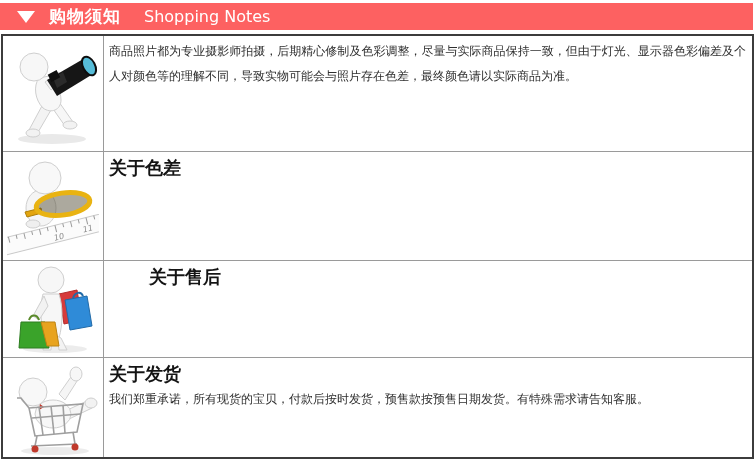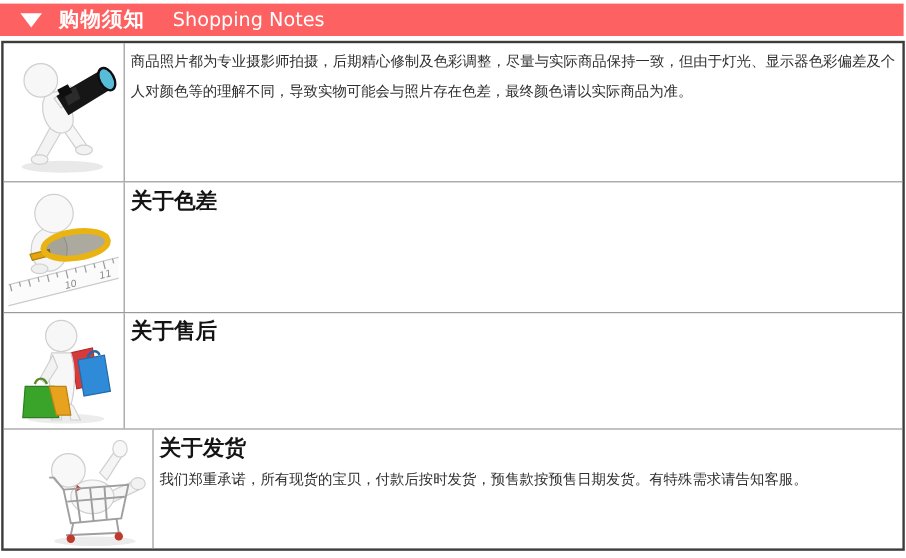--- a/index.html
+++ b/index.html
@@ -66,22 +66,22 @@
     line-height: 26px;
   }
   .note-body {
     font-size: 12px;
     line-height: 25px;
     color: #2f2f2f;
     text-align: justify;
   }
   .r1 { min-height: 116px; }
   .r2 { min-height: 109px; }
-  .r3 { min-height: 97px; }
-  .r4 { min-height: 99px; padding-left: 24px; }
+  .r3 { min-height: 97px; gap: 40px; }
+  .r4 { min-height: 99px; }
   .icon-cell svg { display: block; }
 </style>
 </head>
 <body>
 
 <div class="page">
 
   <div class="header-bar">
     <span class="tri-down"></span>
     <span class="header-cn">购物须知</span>

